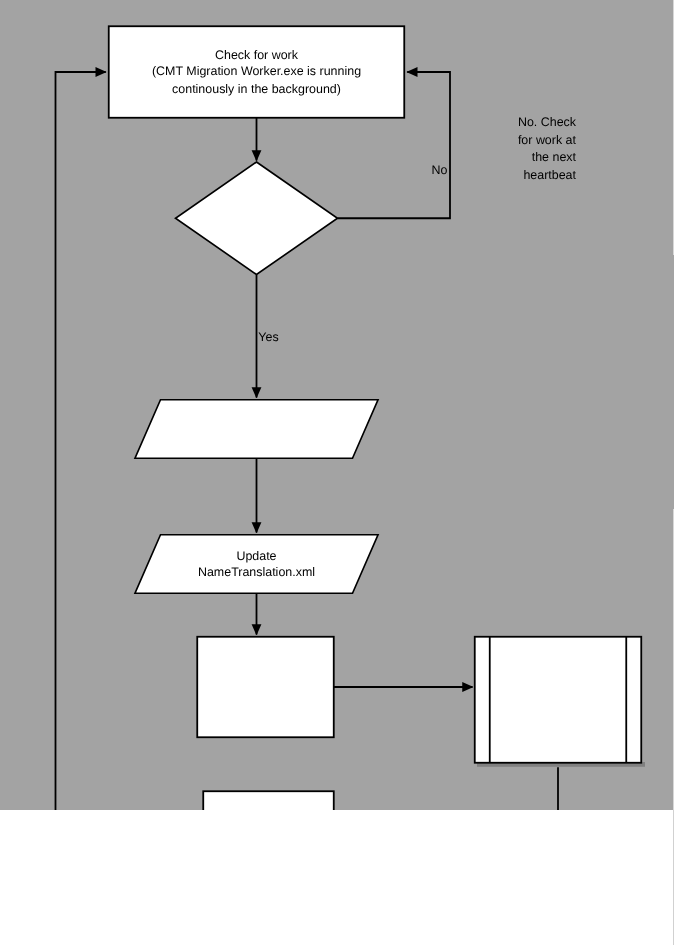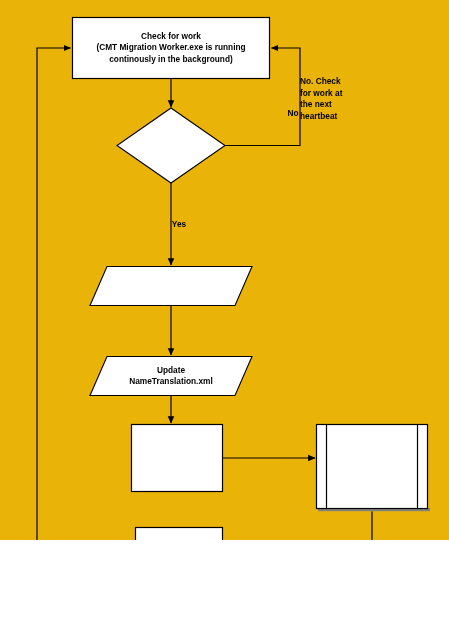--- a/index.html
+++ b/index.html
@@ -9,23 +9,22 @@
     background: #ffffff;
   }
   body {
     font-family: "Liberation Sans", sans-serif;
     color: #000000;
   }
   #flowchart-canvas {
     position: relative;
     width: 449px;
     height: 540px;
-    background: #eab308;
+    background: #a3a3a3;
     overflow: hidden;
-    font-weight: bold;
   }
   #flow-svg {
     position: absolute;
     left: 0;
     top: 0;
     width: 449px;
     height: 630px;
   }
   .node-label {
     position: absolute;
@@ -45,21 +44,21 @@
     line-height: 11.5px;
     color: #000000;
     text-align: center;
     white-space: pre-line;
   }
   .note-label {
     position: absolute;
     font-size: 8.3px;
     line-height: 11.6px;
     color: #000000;
-    text-align: left;
+    text-align: right;
     white-space: pre-line;
   }
 </style>
 </head>
 <body>
 
 <div id="flowchart-canvas">
 
   <svg id="flow-svg" viewBox="0 0 449 630" xmlns="http://www.w3.org/2000/svg">
     <defs>

